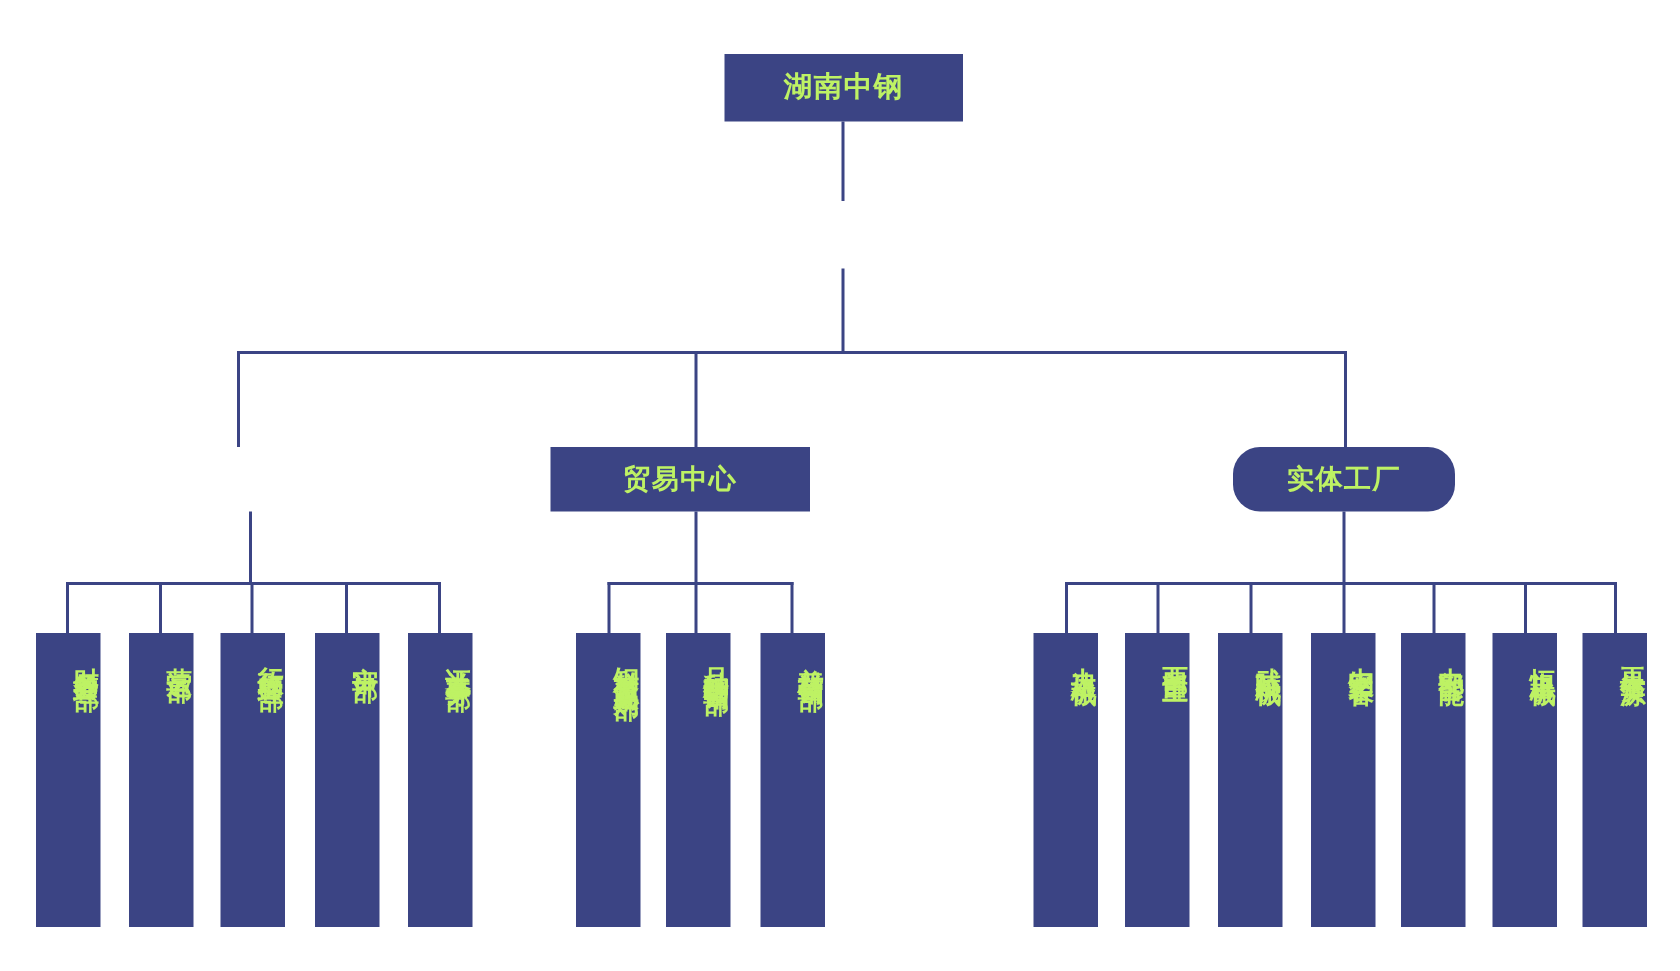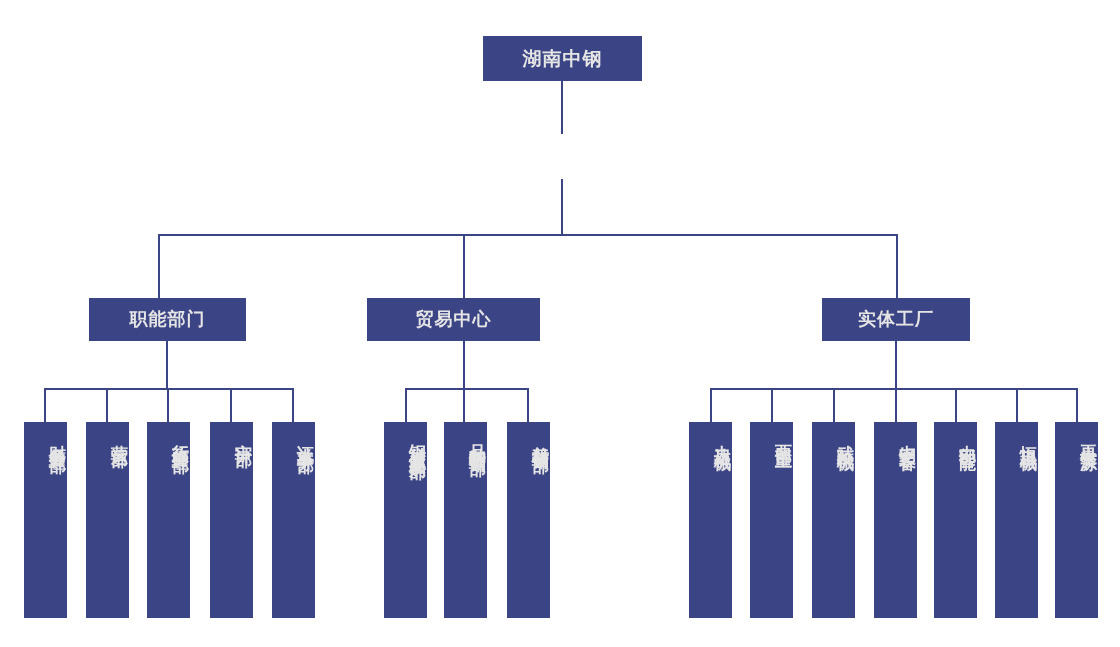--- a/index.html
+++ b/index.html
@@ -16,21 +16,21 @@
   }
   #chart-canvas {
     position: absolute;
     left: 0; top: 0;
     width: 1120px;
     height: 647px;
   }
   .node {
     position: absolute;
     background: #3b4484;
-    color: #e5e5e5;
+    color: #bef264;
     display: flex;
     align-items: center;
     justify-content: center;
     text-align: center;
     box-sizing: border-box;
     font-weight: bold;
     letter-spacing: 1px;
     line-height: 1.15;
   }
   .node-root {
@@ -71,23 +71,20 @@
   <div class="conn conn-v" style="left:561px; top:81px; width:2px; height:53px;"></div>
 
 
   <div class="conn conn-v" style="left:561px; top:179px; width:2px; height:56px;"></div>
   <div class="conn conn-h" style="left:158px; top:234px; width:740px; height:2px;"></div>
 
   <div class="conn conn-v" style="left:158px; top:234px; width:2px; height:64px;"></div>
   <div class="conn conn-v" style="left:463px; top:234px; width:2px; height:64px;"></div>
   <div class="conn conn-v" style="left:896px; top:234px; width:2px; height:64px;"></div>
 
-  <div class="node node-l3" style="left:89px; top:298px; width:157px; height:43px;">
-    <span>职能部门</span>
-  </div>
   <div class="conn conn-v" style="left:166px; top:341px; width:2px; height:48px;"></div>
   <div class="conn conn-h" style="left:44px; top:388px; width:250px; height:2px;"></div>
 
   <div class="conn conn-v" style="left:44px; top:388px; width:2px; height:34px;"></div>
   <div class="conn conn-v" style="left:106px; top:388px; width:2px; height:34px;"></div>
   <div class="conn conn-v" style="left:167px; top:388px; width:2px; height:34px;"></div>
   <div class="conn conn-v" style="left:230px; top:388px; width:2px; height:34px;"></div>
   <div class="conn conn-v" style="left:292px; top:388px; width:2px; height:34px;"></div>
 
   <div class="node node-leaf" style="left:24px; top:422px; width:43px; height:196px;">
@@ -119,21 +116,21 @@
   <div class="node node-leaf" style="left:384px; top:422px; width:43px; height:196px;">
     <span>钢材资源采购部</span>
   </div>
   <div class="node node-leaf" style="left:444px; top:422px; width:43px; height:196px;">
     <span>品种钢营销部</span>
   </div>
   <div class="node node-leaf" style="left:507px; top:422px; width:43px; height:196px;">
     <span>普材营销部</span>
   </div>
 
-  <div class="node node-l3" style="left:822px; top:298px; width:148px; height:43px;">
+  <div class="node node-l3" style="left:822px; top:298px; width:148px; height:43px;border-radius:18px;">
     <span>实体工厂</span>
   </div>
   <div class="conn conn-v" style="left:895px; top:341px; width:2px; height:48px;"></div>
   <div class="conn conn-h" style="left:710px; top:388px; width:368px; height:2px;"></div>
 
   <div class="conn conn-v" style="left:710px; top:388px; width:2px; height:34px;"></div>
   <div class="conn conn-v" style="left:771px; top:388px; width:2px; height:34px;"></div>
   <div class="conn conn-v" style="left:833px; top:388px; width:2px; height:34px;"></div>
   <div class="conn conn-v" style="left:895px; top:388px; width:2px; height:34px;"></div>
   <div class="conn conn-v" style="left:955px; top:388px; width:2px; height:34px;"></div>

